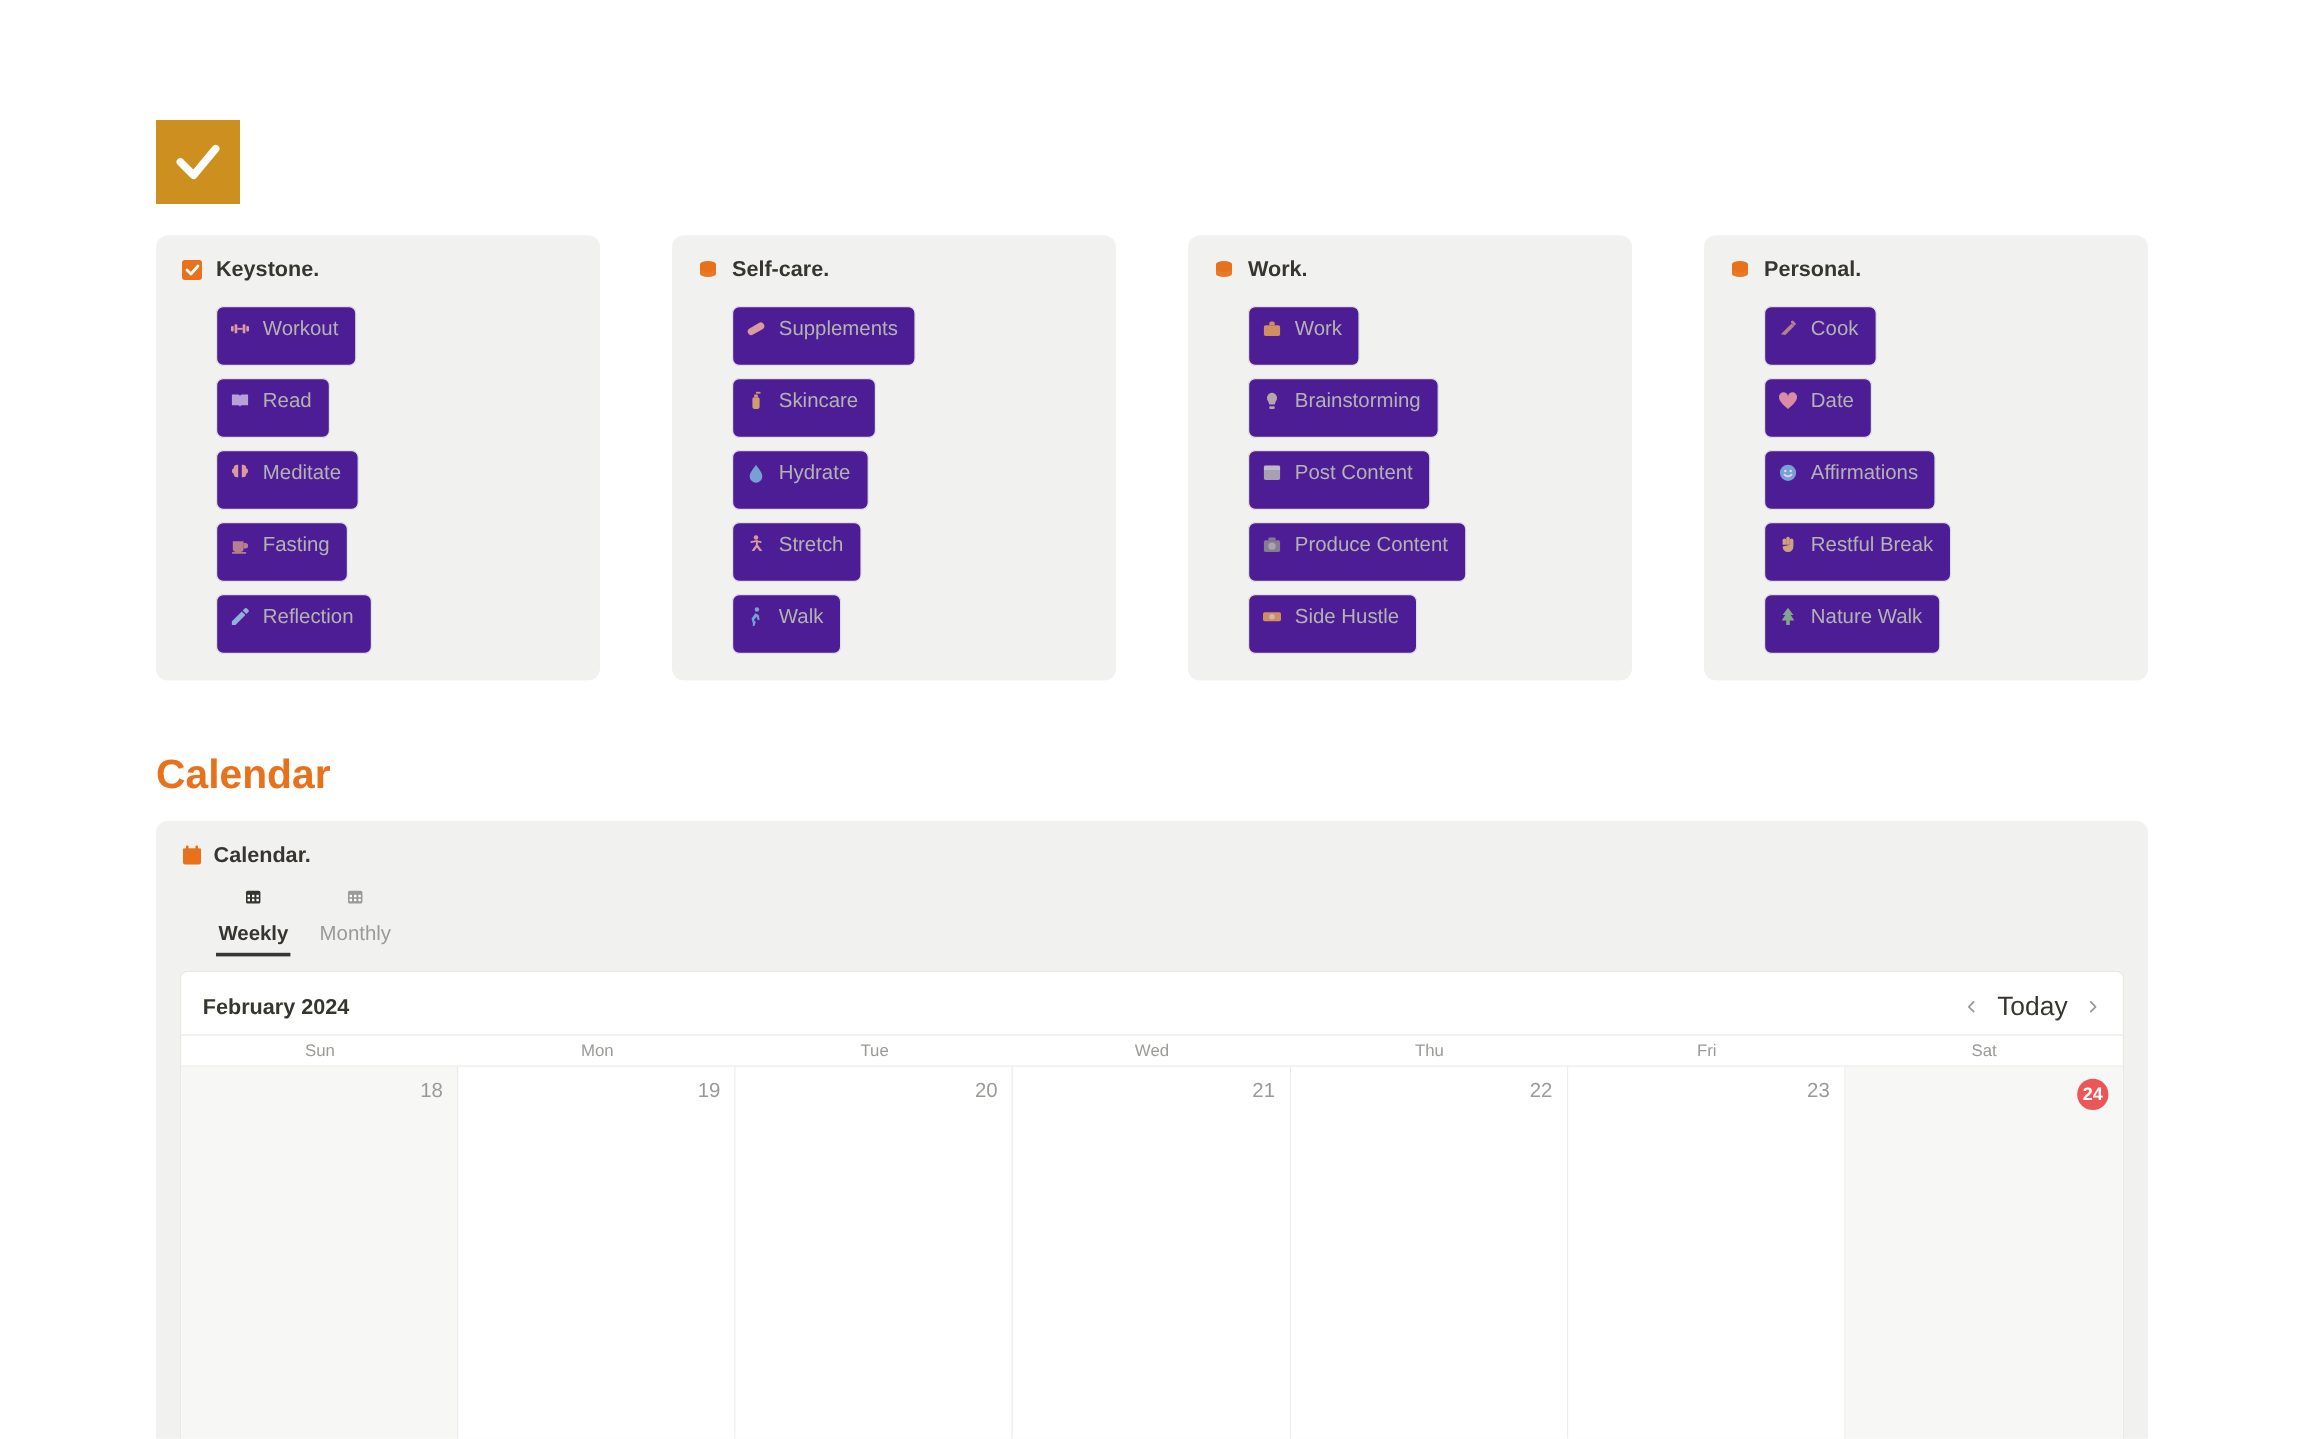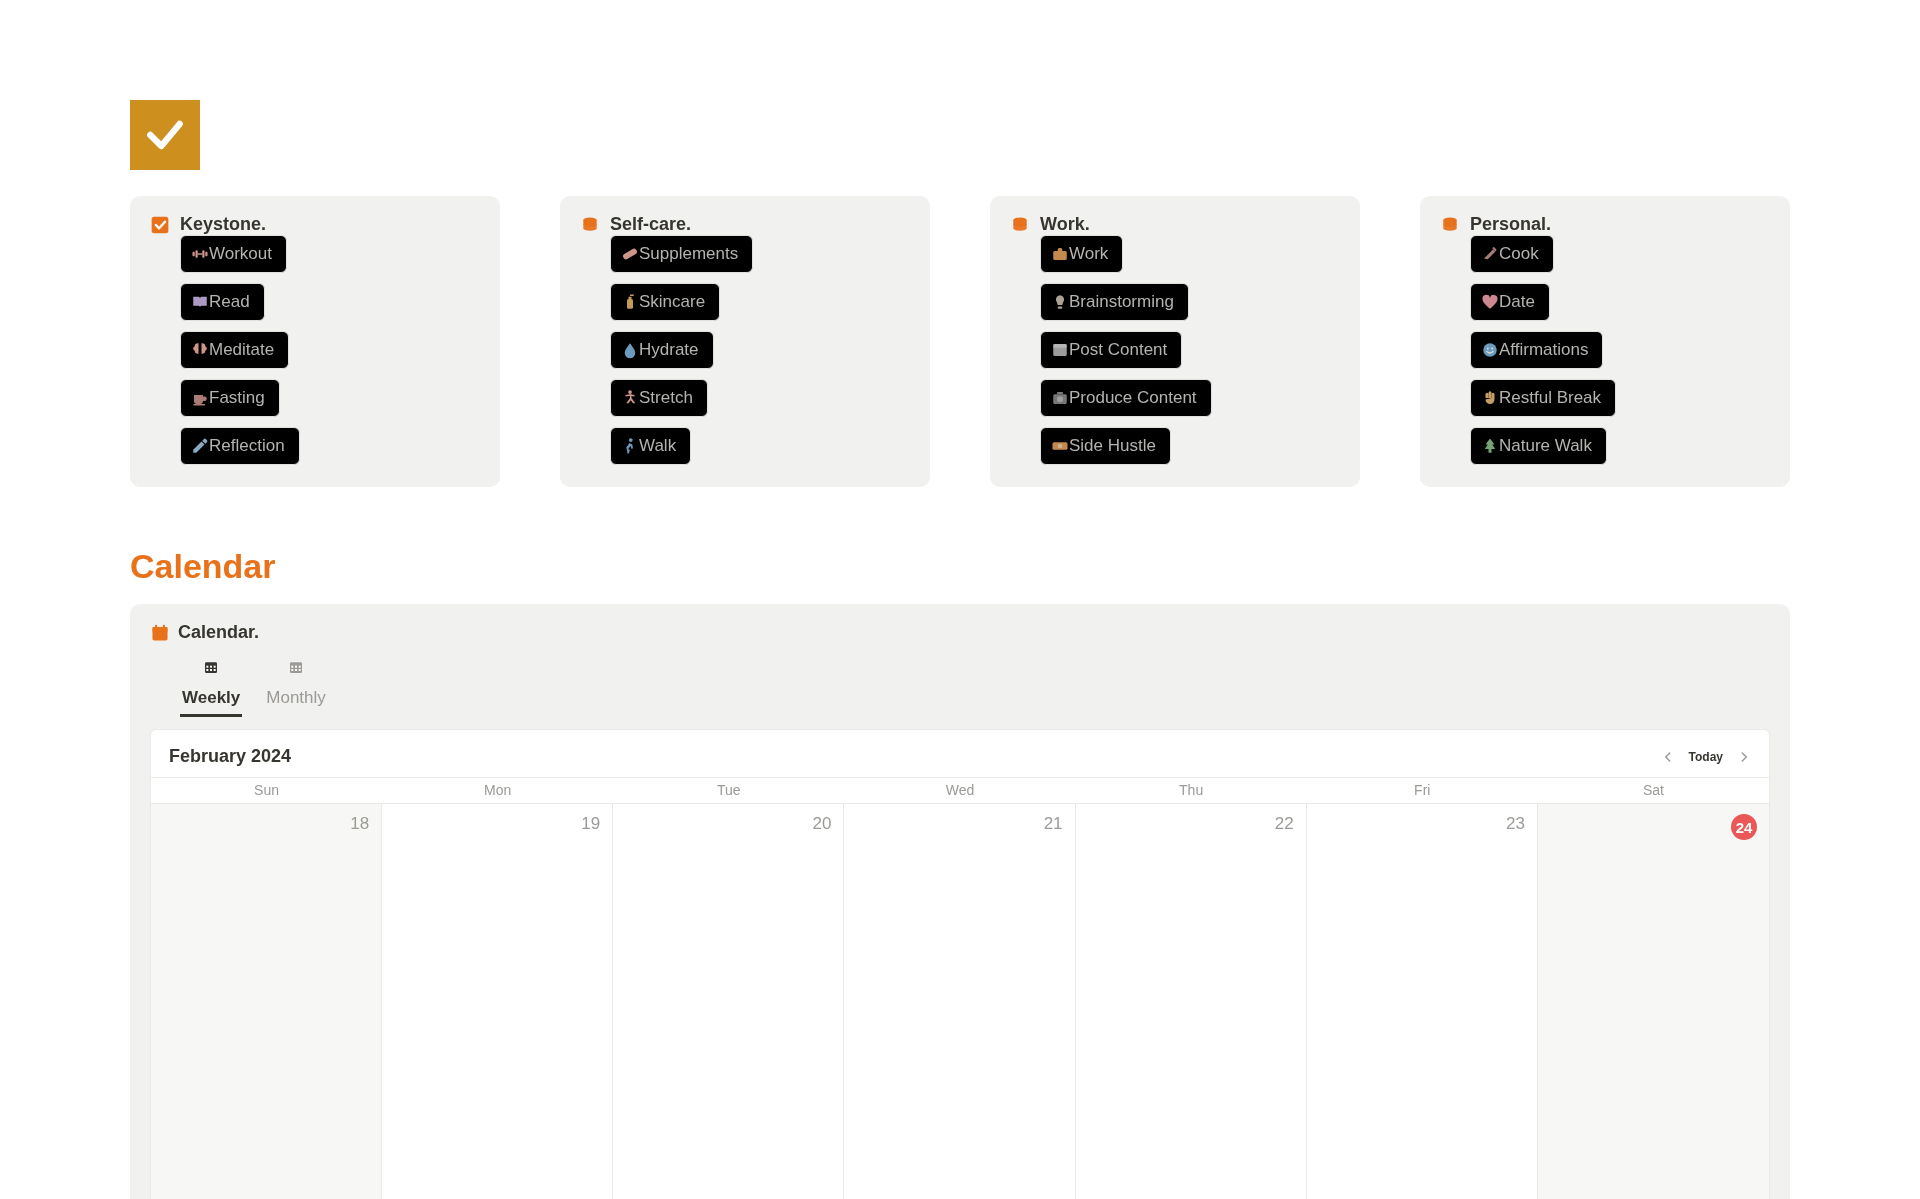--- a/index.html
+++ b/index.html
@@ -49,31 +49,31 @@
     gap: 60px;
   }
   .card {
     flex: 1 1 0;
     background: var(--card-bg);
     border-radius: 10px;
     padding: 18px 20px 22px 20px;
   }
   .card-header {
     display: flex; align-items: center; gap: 10px;
-    margin-bottom: 0;
+    margin-bottom: 20px;
   }
   .card-header .hicon { width: 20px; height: 20px; display:flex; align-items:center; justify-content:center; }
   .card-title { font-weight: 700; font-size: 18px; color: var(--text); }
   .chips { display:flex; flex-direction:column; align-items:flex-start; gap:10px; padding-left: 30px; }
   .chip {
-    display:inline-flex; align-items:center; gap:0;
+    display:inline-flex; align-items:center; gap:10px;
     border:1px solid var(--chip-border);
-    background:#000000;
+    background:#4c1d95;
     border-radius:6px;
-    padding:8px 14px 8px 10px;
+    padding:8px 14px 20px 10px;
     font-size:17px;
     color: var(--text-light);
     cursor:pointer;
     white-space: nowrap;
   }
   .chip .cicon { width:18px; height:18px; display:flex; align-items:center; justify-content:center; opacity:0.85; }
 
   
   h2.section {
     margin: 60px 0 18px 0;
@@ -109,21 +109,21 @@
     background:#fff;
     border:1px solid var(--line);
     border-radius:6px 6px 0 0;
   }
   .cal-toolbar {
     display:flex; align-items:center; justify-content:space-between;
     padding: 16px 18px 10px 18px;
   }
   .cal-month { font-weight:700; font-size:18px; }
   .cal-nav { display:flex; align-items:center; gap:14px; color:var(--text-muted); }
-  .cal-nav .today { color: var(--text); font-weight:700; font-size:12px; cursor:pointer; }
+  .cal-nav .today { color: var(--text); font-weight:400; font-size:22px; cursor:pointer; }
   .cal-nav .chev { cursor:pointer; display:flex; }
   .weekday-row { display:grid; grid-template-columns: repeat(7,1fr); border-top:1px solid var(--line); border-bottom:1px solid var(--line); }
   .weekday-row > div { text-align:center; font-size:14px; color:var(--text-muted); padding:4px 0 5px 0; }
   .date-row { display:grid; grid-template-columns: repeat(7,1fr); }
   .date-cell {
     height: 480px; 
     border-right:1px solid var(--line);
     padding: 10px 12px 0 0;
     text-align:right;
     font-size:17px;

